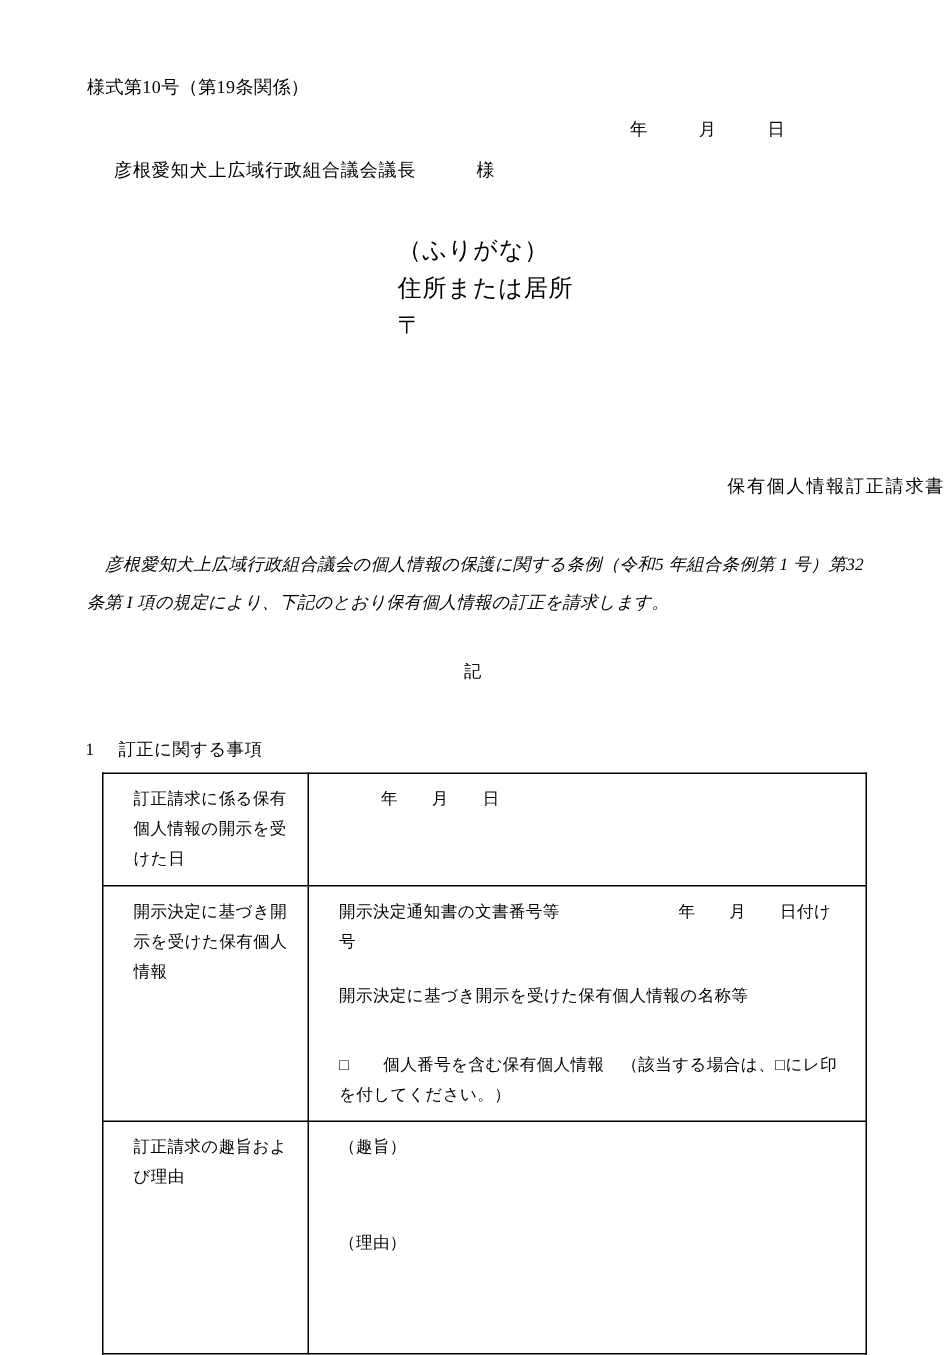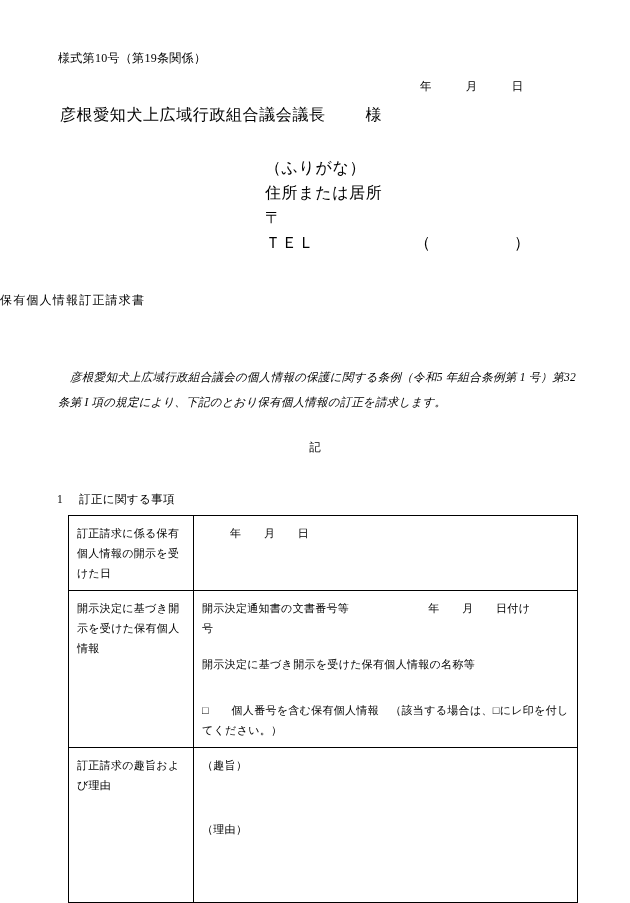--- a/index.html
+++ b/index.html
@@ -36,46 +36,46 @@
     top: 79px;
     font-size: 11.5px;
     letter-spacing: 0.3px;
   }
   .date-line .gap {
     display: inline-block;
     width: 34px;
   }
   .addressee {
     position: absolute;
-    left: 60px;
+    left: 76px;
     top: 105px;
-    font-size: 16px;
+    font-size: 12px;
     letter-spacing: 0.6px;
   }
   .addressee .sama {
     display: inline-block;
     margin-left: 40px;
   }
   .applicant {
     position: absolute;
     left: 265px;
     top: 155px;
     font-size: 16px;
     line-height: 25px;
     letter-spacing: 0.6px;
   }
   .applicant div {
     white-space: pre;
   }
   .doc-title {
     position: absolute;
     left: 0;
-    top: 292px;
-    width: 630px;
-    text-align: left;
+    top: 316px;
+    width: 630px;
+    text-align: right;
     font-size: 12px;
     letter-spacing: 1.2px;
   }
   .body-para {
     position: absolute;
     left: 58px;
     top: 365px;
     width: 518px;
     font-size: 11.5px;
     line-height: 25px;
@@ -110,21 +110,21 @@
     position: absolute;
     left: 68px;
     top: 515px;
     width: 510px;
     border-collapse: collapse;
     table-layout: fixed;
   }
   table.main td {
     border: 1px solid #000000;
     vertical-align: top;
-    padding: 7px 8px 7px 8px;
+    padding: 7px 8px 7px 20px;
     font-size: 11px;
     line-height: 20px;
     letter-spacing: 0.3px;
   }
   td.label-col {
     width: 108px;
   }
   .r1 { height: 50px; }
   .r2 { height: 98px; border-radius: 26px; }
   .r3 { height: 155px; }
@@ -154,21 +154,20 @@
   </div>
 
   <div class="addressee">
     <span>彦根愛知犬上広域行政組合議会議長</span><span class="sama">様</span>
   </div>
 
   <div class="applicant">
     <div>（ふりがな）</div>
     <div>住所または居所</div>
     <div>〒</div>
-    <div>ＴＥＬ　　　　　　（　　　　　）</div>
   </div>
 
   <div class="doc-title">保有個人情報訂正請求書</div>
 
   <div class="body-para"><span class="indent"></span><span>彦根愛知犬上広域行政組合議会の個人情報の保護に関する条例（令和5 年組合条例第 1 号）第32 条第 I 項の規定により、下記のとおり保有個人情報の訂正を請求します。</span></div>
 
   <div class="ki">記</div>
 
   <div class="section-1">
     <span class="num">1</span><span>訂正に関する事項</span>

